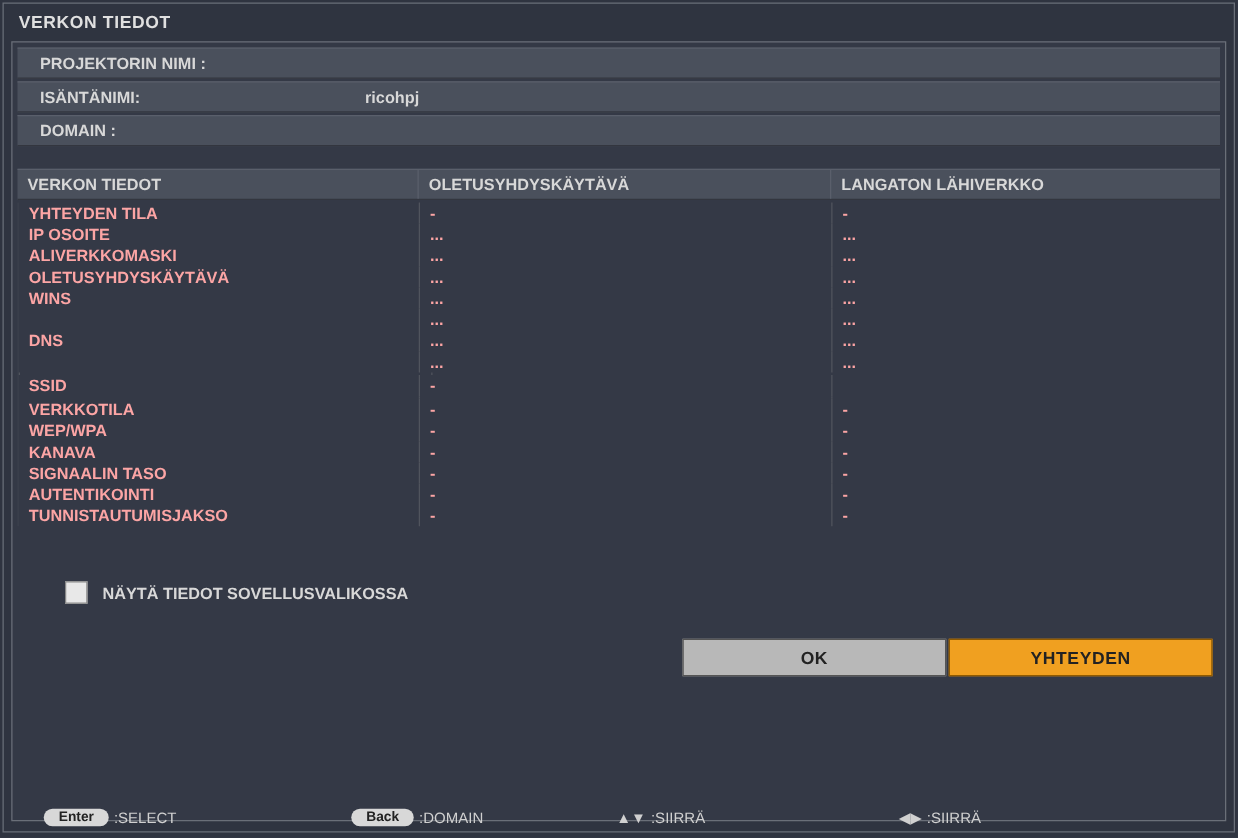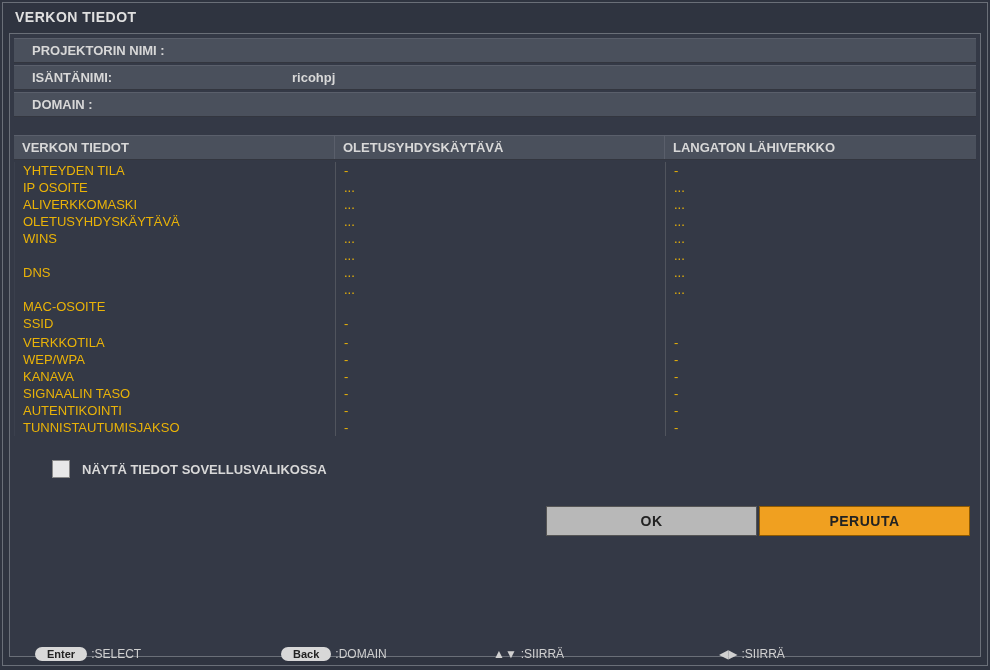--- a/index.html
+++ b/index.html
@@ -68,30 +68,31 @@
   .col-mid    { width: 330px; border-left: 1px solid #5a5f6b; }
   .col-right  { flex: 1; border-left: 1px solid #5a5f6b; }
 
   .tbl-body {
     margin: 0 2px;
     border-left: 1px solid #5a5f6b33;
   }
   .tbl-row {
     display: flex;
     font-size: 13px;
-    color: #eab308;
+    color: #fca5a5;
+    font-weight: bold;
   }
   .tbl-row > div { padding: 1px 8px; }
   .tbl-row .col-mid, .tbl-row .col-right {
     border-left: 1px solid #50545d;
   }
 
   
   .checkbox-row {
-    margin-top: 20px;
+    margin-top: 40px;
     padding: 4px 40px;
     display: flex;
     align-items: center;
     gap: 12px;
     font-weight: bold;
     font-size: 13px;
   }
   .checkbox-box {
     width: 18px;
     height: 18px;
@@ -220,21 +221,20 @@
           <div class="col-left">DNS</div>
           <div class="col-mid">...</div>
           <div class="col-right">...</div>
         </div>
         <div class="tbl-row">
           <div class="col-left"></div>
           <div class="col-mid">...</div>
           <div class="col-right">...</div>
         </div>
         <div class="tbl-row">
-          <div class="col-left">MAC-OSOITE</div>
           <div class="col-mid"></div>
           <div class="col-right"></div>
         </div>
         <div class="tbl-row">
           <div class="col-left">SSID</div>
           <div class="col-mid">-</div>
           <div class="col-right"></div>
         </div>
         <div class="tbl-row">
           <div class="col-left"></div>
@@ -273,21 +273,21 @@
         </div>
       </div>
 
     <div class="checkbox-row">
       <div class="checkbox-box"></div>
       <span>NÄYTÄ TIEDOT SOVELLUSVALIKOSSA</span>
     </div>
 
     <div class="button-row">
       <div class="btn btn-ok">OK</div>
-      <div class="btn btn-cancel">PERUUTA</div>
+      <div class="btn btn-cancel">YHTEYDEN</div>
     </div>
 
   </div>
 
   <div class="footer">
     <div class="footer-group fg1">
       <span class="pill">Enter</span>
       <span>:SELECT</span>
     </div>
     <div class="footer-group fg2">

